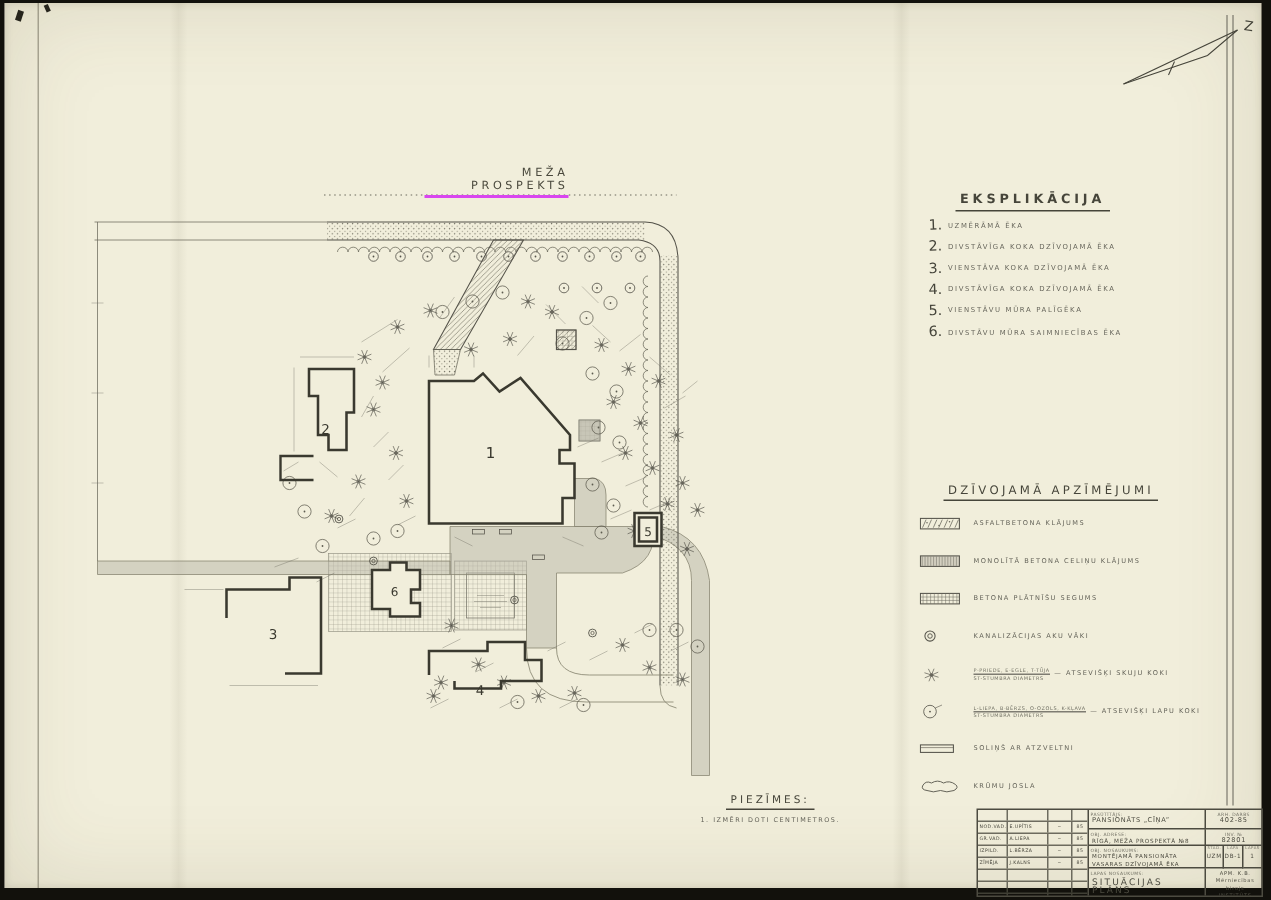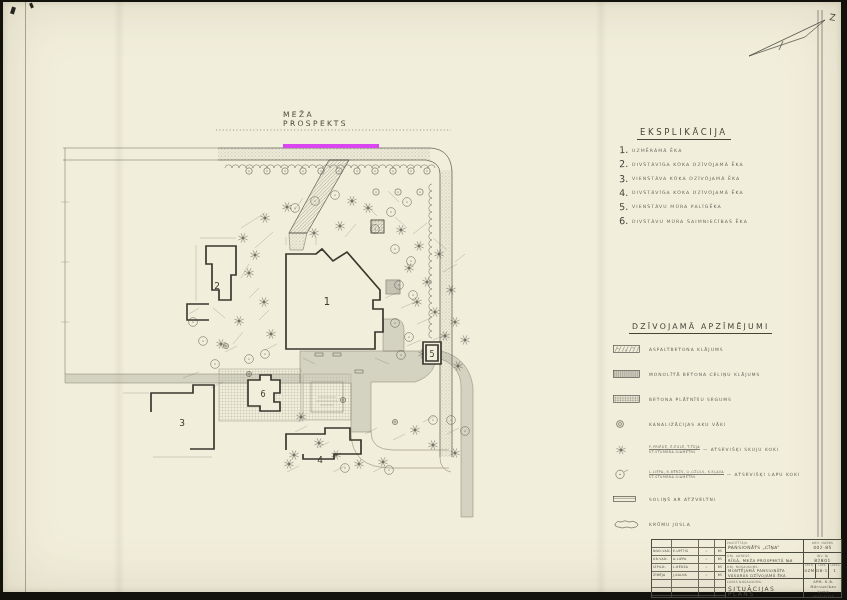--- a/index.html
+++ b/index.html
@@ -6,28 +6,28 @@
   .sheet{position:absolute;top:2px;left:3px;right:6px;bottom:8px;background:#f1eedb;
          box-shadow:inset 0 0 60px rgba(90,80,40,.14), inset 0 0 6px rgba(60,55,30,.15);
          font-family:"DejaVu Sans",sans-serif;color:#45443a;}
   .crease{position:absolute;top:0;bottom:0;width:12px;pointer-events:none;
           background:linear-gradient(90deg,transparent,rgba(60,55,30,.06),transparent);}
   .margin-line{position:absolute;top:0;bottom:0;left:22px;width:1px;background:rgba(110,106,90,.55);}
   .speck{position:absolute;background:#26241c;}
   .s1{left:8px;top:5px;width:4px;height:7px;transform:rotate(18deg);}
   .s2{left:27px;top:1px;width:3px;height:5px;transform:rotate(-24deg);}
   svg.plan{position:absolute;left:0;top:0;}
-  .street-label{position:absolute;left:280px;top:108px;width:96px;text-align:left;
-    font-size:7.5px;letter-spacing:2.4px;color:#4a493d;border-bottom:4px solid #d946ef;padding-bottom:16px;}
+  .street-label{position:absolute;left:280px;top:108px;width:96px;text-align:right;
+    font-size:7.5px;letter-spacing:2.4px;color:#4a493d;border-bottom:2px solid #d946ef;padding-bottom:2px;}
   .north{position:absolute;left:738px;top:4px;}
   
   .expl{position:absolute;left:616px;top:118px;width:165px;}
   .expl h2, .legend h2, .notes h3{font-weight:normal;margin:0;color:#46453a;
     border-bottom:0.9px solid #46453a;display:inline-block;padding:0 3px 2px 3px;}
-  .expl h2{font-size:8.5px;letter-spacing:2.6px;margin-left:18px;}
+  .expl h2{font-size:8.5px;letter-spacing:2.6px;margin-left:18px;font-weight:bold;}
   .expl-row{display:flex;align-items:flex-start;margin-top:5.2px;}
   .expl-row .num{width:13px;font-size:9.5px;line-height:9px;color:#45443a;transform:rotate(-2deg);}
   .expl-row .txt{font-size:4.6px;letter-spacing:1.1px;padding-top:2.5px;color:#55544730;color:#54534a;opacity:.88;}
   .legend{position:absolute;left:610px;top:312px;width:236px;}
   .legend h2{font-size:7.8px;letter-spacing:2.2px;margin-left:16px;}
   .leg-row{display:flex;align-items:center;margin-top:6px;min-height:10px;}
   .leg-row .swatch{width:36px;flex:0 0 36px;}
   .leg-txt{font-size:4.4px;letter-spacing:1px;color:#54534a;opacity:.9;}
   .leg-sub{font-size:3.3px;letter-spacing:.4px;color:#5a594e;opacity:.85;margin-right:3px;line-height:4.4px;border-bottom:0;}
   .leg-sub div{white-space:nowrap;}
@@ -471,20 +471,24 @@
         </div>
         <div class="leg-row">
           <span class="swatch"><svg width="34" height="11" viewBox="0 0 34 11">
               <path d="M2,5 Q4,1 8,3 Q12,0.5 16,3 Q20,1 24,4 Q26.5,6 23,8 Q18,9.8 14,8 Q9,9.8 5,8 Q1.2,7.5 2,5 Z" fill="none" stroke="#55534a" stroke-width="0.6"></path>
             </svg></span>
      <span class="leg-txt">KRŪMU JOSLA</span>
         </div>
       </div>
   </section>
 
+  <section class="notes">
+    <h3>PIEZĪMES:</h3>
+    <div class="note-line">1. IZMĒRI DOTI CENTIMETROS.</div>
+  </section>
 
   <div class="tblock">
     <div class="tb bR" style="left:0;top:0;width:74px;height:57px;">
       <div id="sig-rows">
           <div class="sig-row">
             <span class="c-role"></span>
     <span class="c-name"></span>
     <span class="c-sig"></span>
     <span class="c-date"></span>
           </div>

